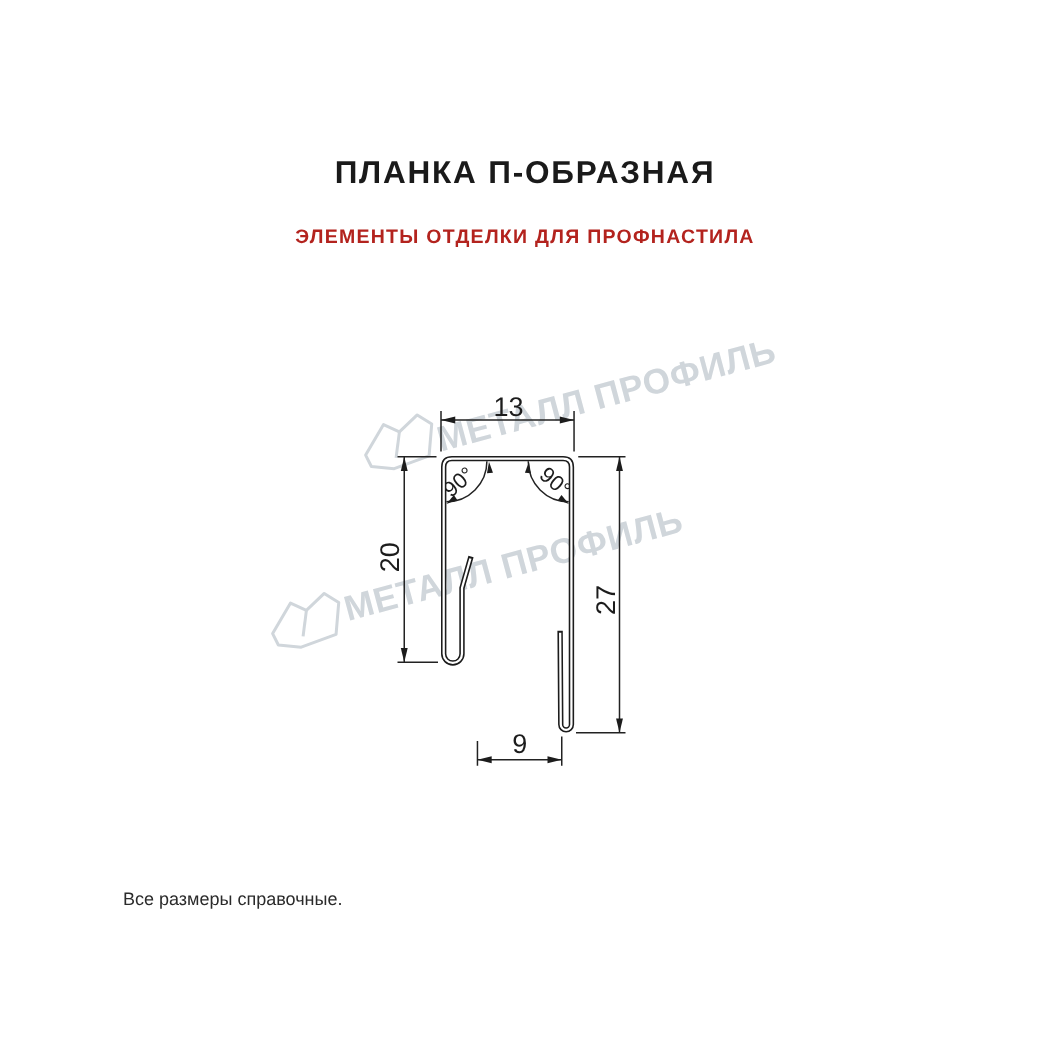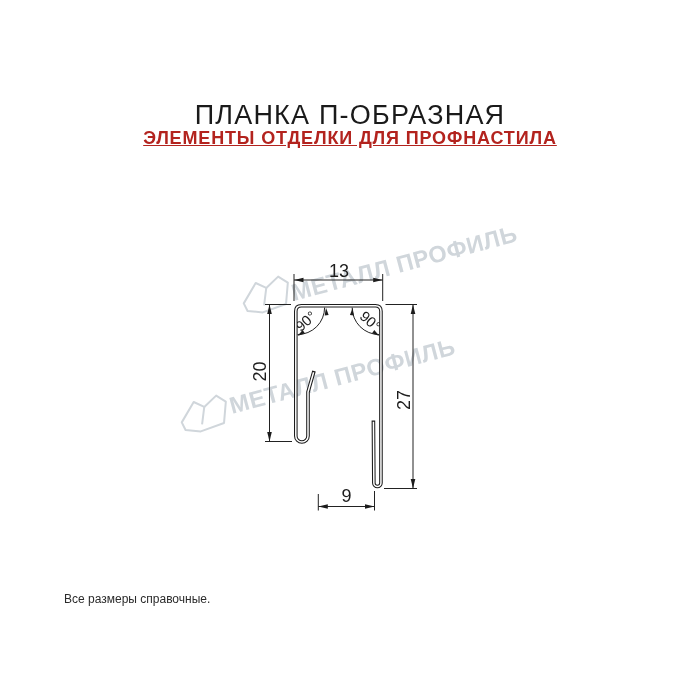--- a/index.html
+++ b/index.html
@@ -2,31 +2,31 @@
 <html><head>
 <meta charset="utf-8">
 <style>
   html,body{margin:0;padding:0;background:#fff;}
   .page{
     position:relative;width:700px;height:700px;background:#ffffff;
     overflow:hidden;font-family:"Liberation Sans",sans-serif;
   }
   .header{position:absolute;top:103px;left:0;right:0;text-align:center;}
   .title{
-    margin:0;font-size:27px;line-height:25px;font-weight:normal;
+    margin:0;font-size:21px;line-height:25px;font-weight:bold;
     letter-spacing:1.2px;color:#1a1a1a;
   }
   .title span{display:block;}
   .subtitle{
-    margin-top:0;font-size:18px;font-weight:bold;
-    letter-spacing:0.85px;color:#b3231e;text-decoration:underline;
+    margin-top:22px;font-size:13px;font-weight:bold;
+    letter-spacing:0.85px;color:#b3231e;
   }
   .drawing-svg{position:absolute;left:0;top:0;}
   .footer{
-    position:absolute;left:64px;top:592px;font-size:12px;
+    position:absolute;left:82px;top:592px;font-size:12px;
     line-height:14px;color:#2b2b2b;
   }
   .wm-text{
     font-family:"Liberation Sans",sans-serif;font-weight:bold;
     font-size:23.5px;letter-spacing:0.5px;fill:#d0d6db;
   }
   .dim-text{font-family:"Liberation Sans",sans-serif;font-size:18px;fill:#1c1c1c;}
   .ang-text{font-family:"Liberation Sans",sans-serif;font-size:14.5px;fill:#1c1c1c;}
   .dim-line{stroke:#222;stroke-width:1;fill:none;}
   .dim-arrow{fill:#1c1c1c;stroke:none;}

